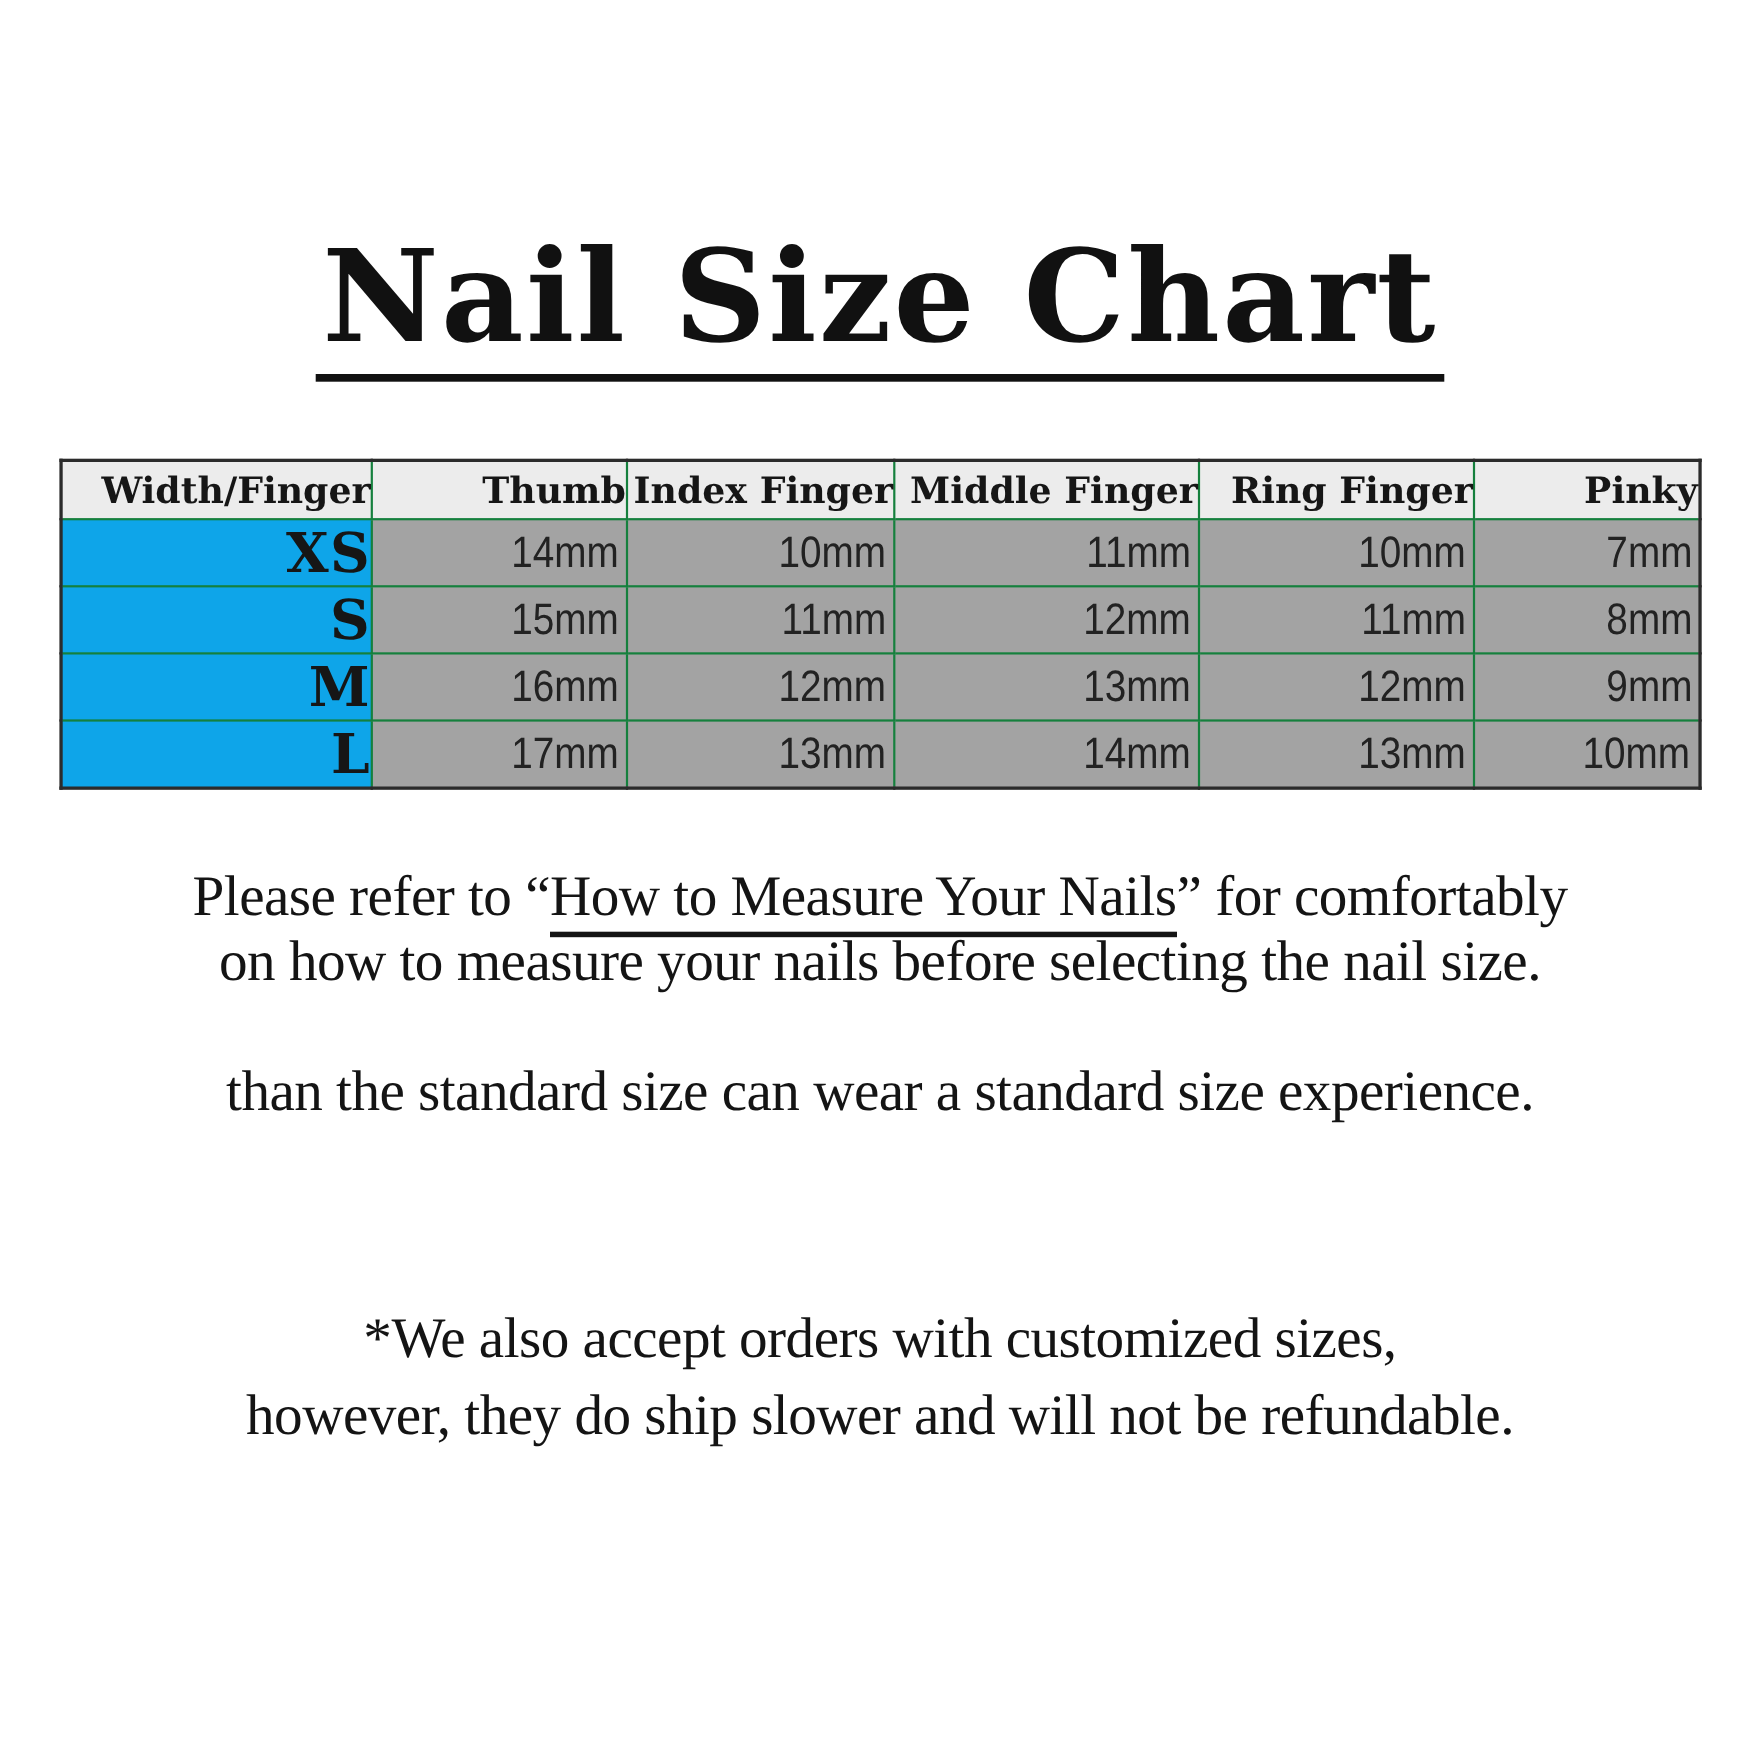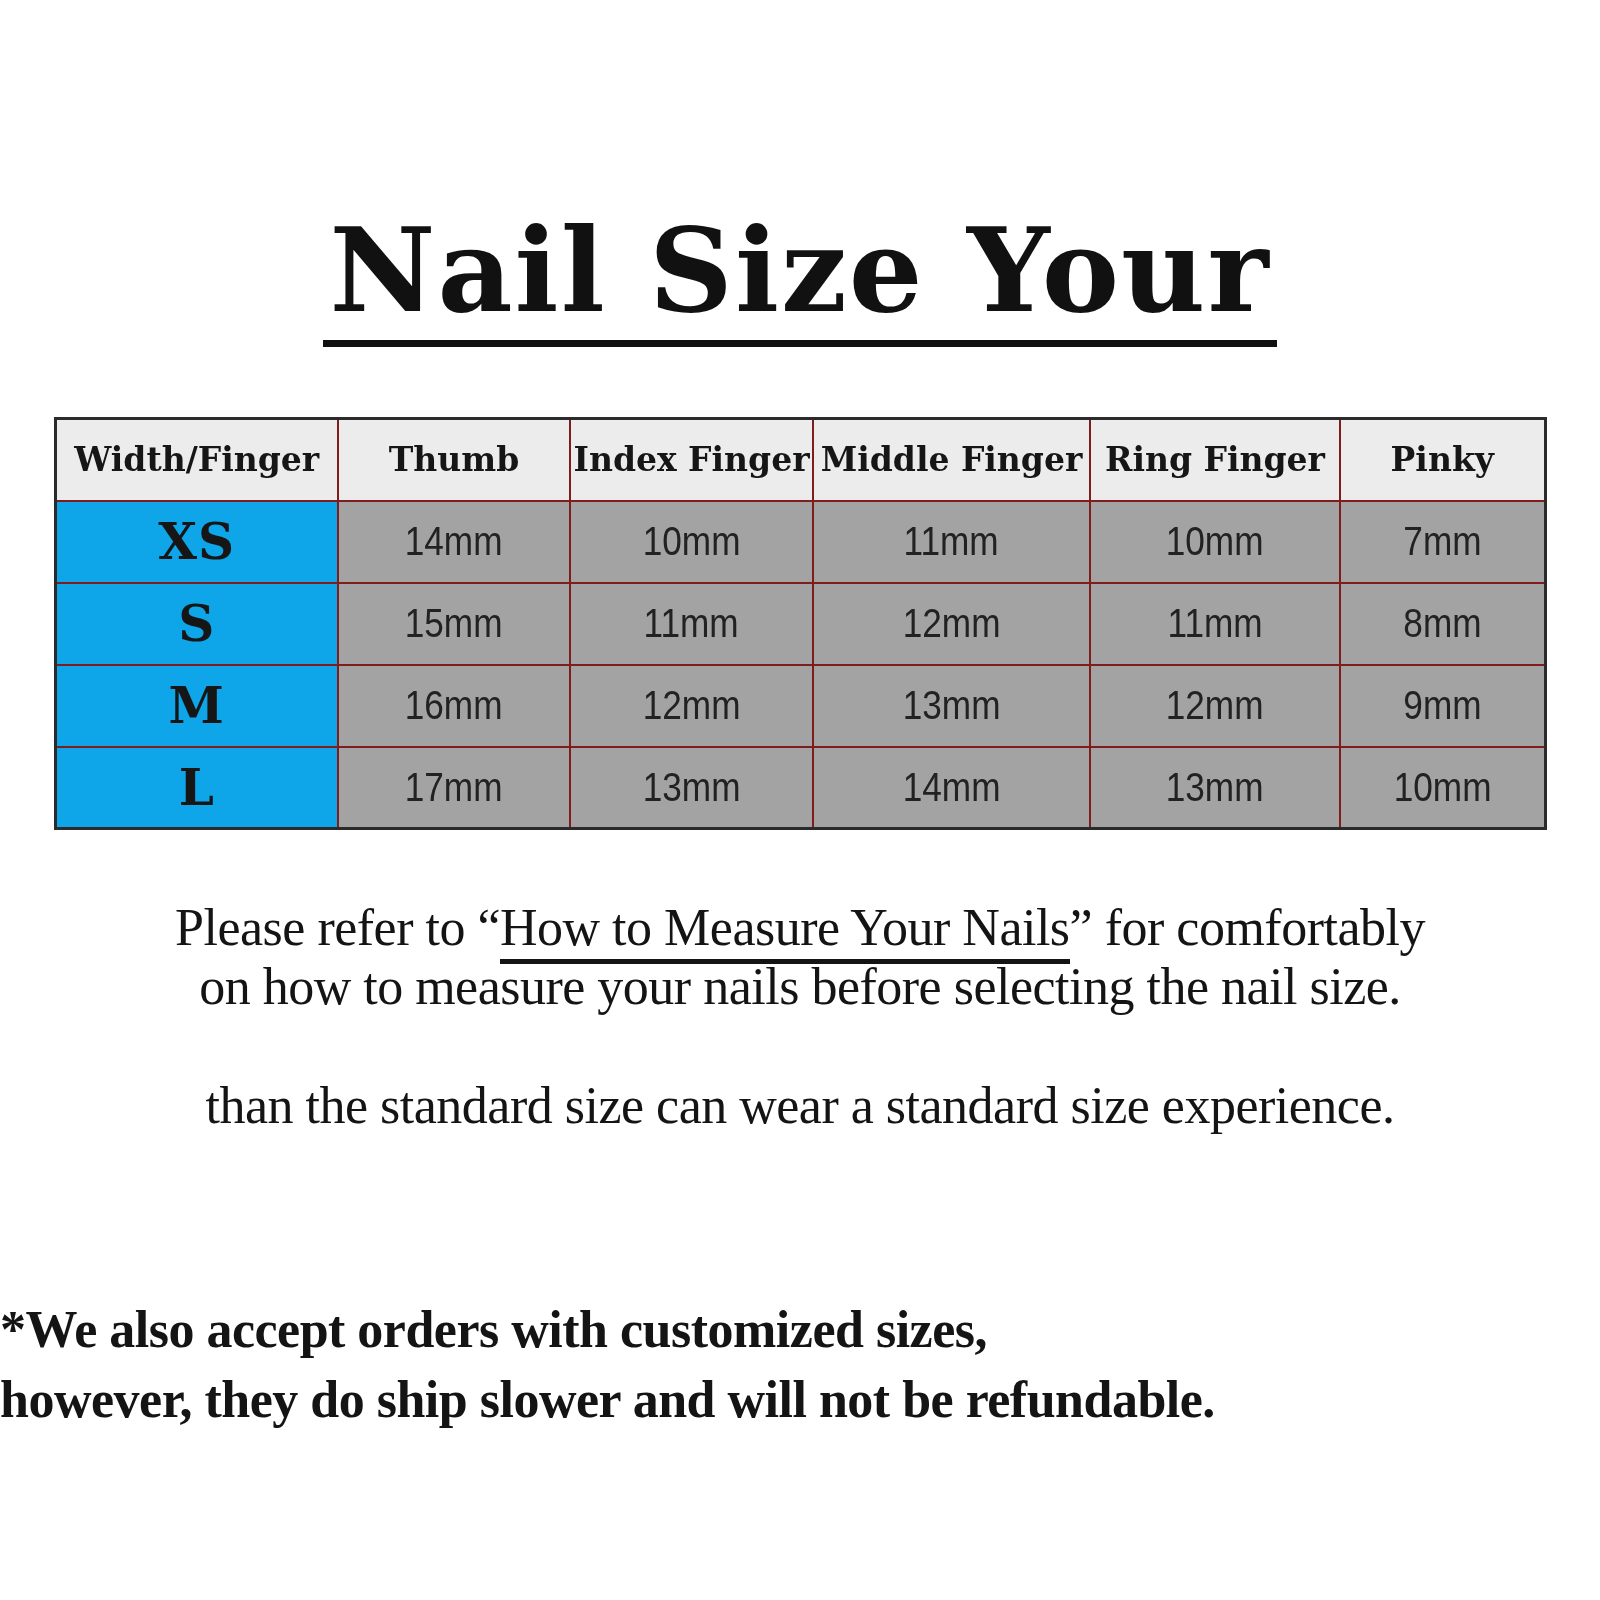--- a/index.html
+++ b/index.html
@@ -28,23 +28,23 @@
 
   
   .size-table {
     width: 1490px;
     margin: 70px auto 0 auto;
     border-collapse: collapse;
     table-layout: fixed;
     border: 3px solid #2b2b2b;
   }
   .size-table th, .size-table td {
-    border: 2px solid #7f1d1d;
-    height: 82px;
-    text-align: center;
+    border: 2px solid #15803d;
+    height: 53px;
+    text-align: right;
     vertical-align: middle;
   }
   .size-table th {
     background: #ececec;
     font-family: "DejaVu Serif", serif;
     font-weight: bold;
     font-size: 33px;
     color: #161616;
   }
   .size-table td.row-label {
@@ -76,36 +76,35 @@
     color: #141414;
     letter-spacing: -0.5px;
   }
   .note .link {
     border-bottom: 5px solid #141414;
     padding-bottom: 3px;
     cursor: pointer;
   }
   .footnote {
     margin-top: 160px;
-    text-align: left;
+    text-align: center;
     font-family: "Liberation Serif", serif;
     font-size: 52px;
     line-height: 1.35;
     color: #141414;
     letter-spacing: -0.5px;
-    font-weight: bold;
   }
 </style>
 </head>
 <body>
 
 <div class="page">
 
   <div class="title-wrap">
-    <h1 class="page-title">Nail Size Your</h1>
+    <h1 class="page-title">Nail Size Chart</h1>
   </div>
 
   <table class="size-table">
     <colgroup>
       <col style="width:283px">
         <col style="width:232px">
         <col style="width:243px">
       <col style="width:277px">
         <col style="width:250px">
         <col style="width:205px">

